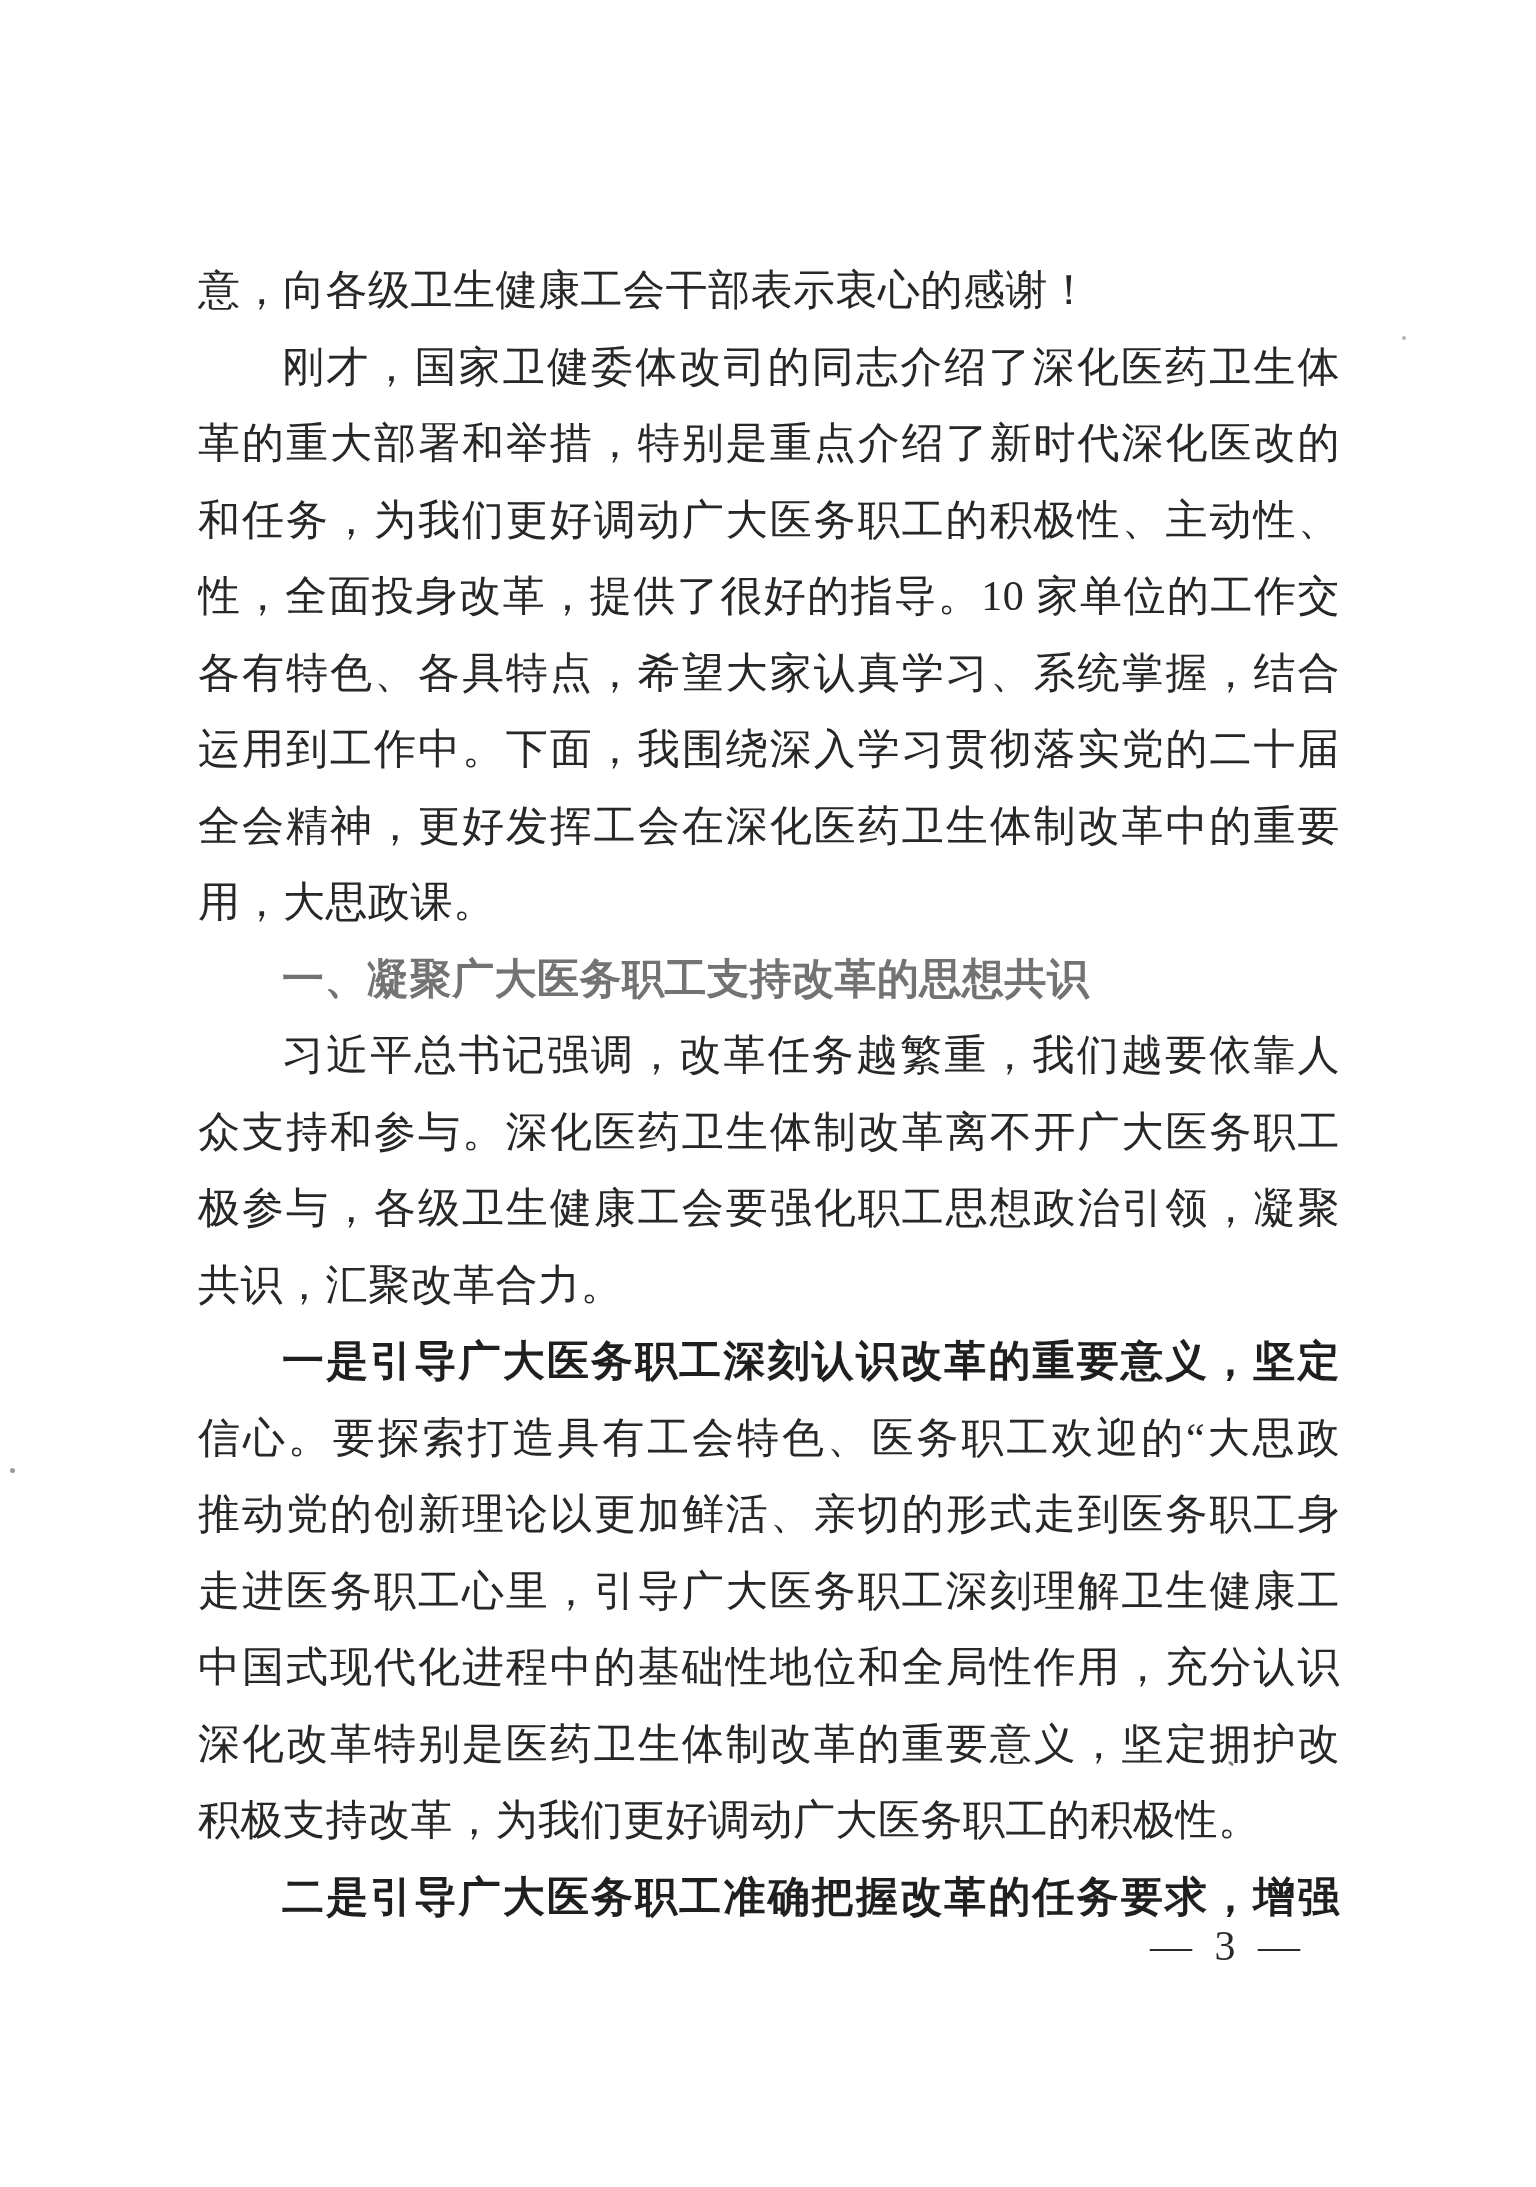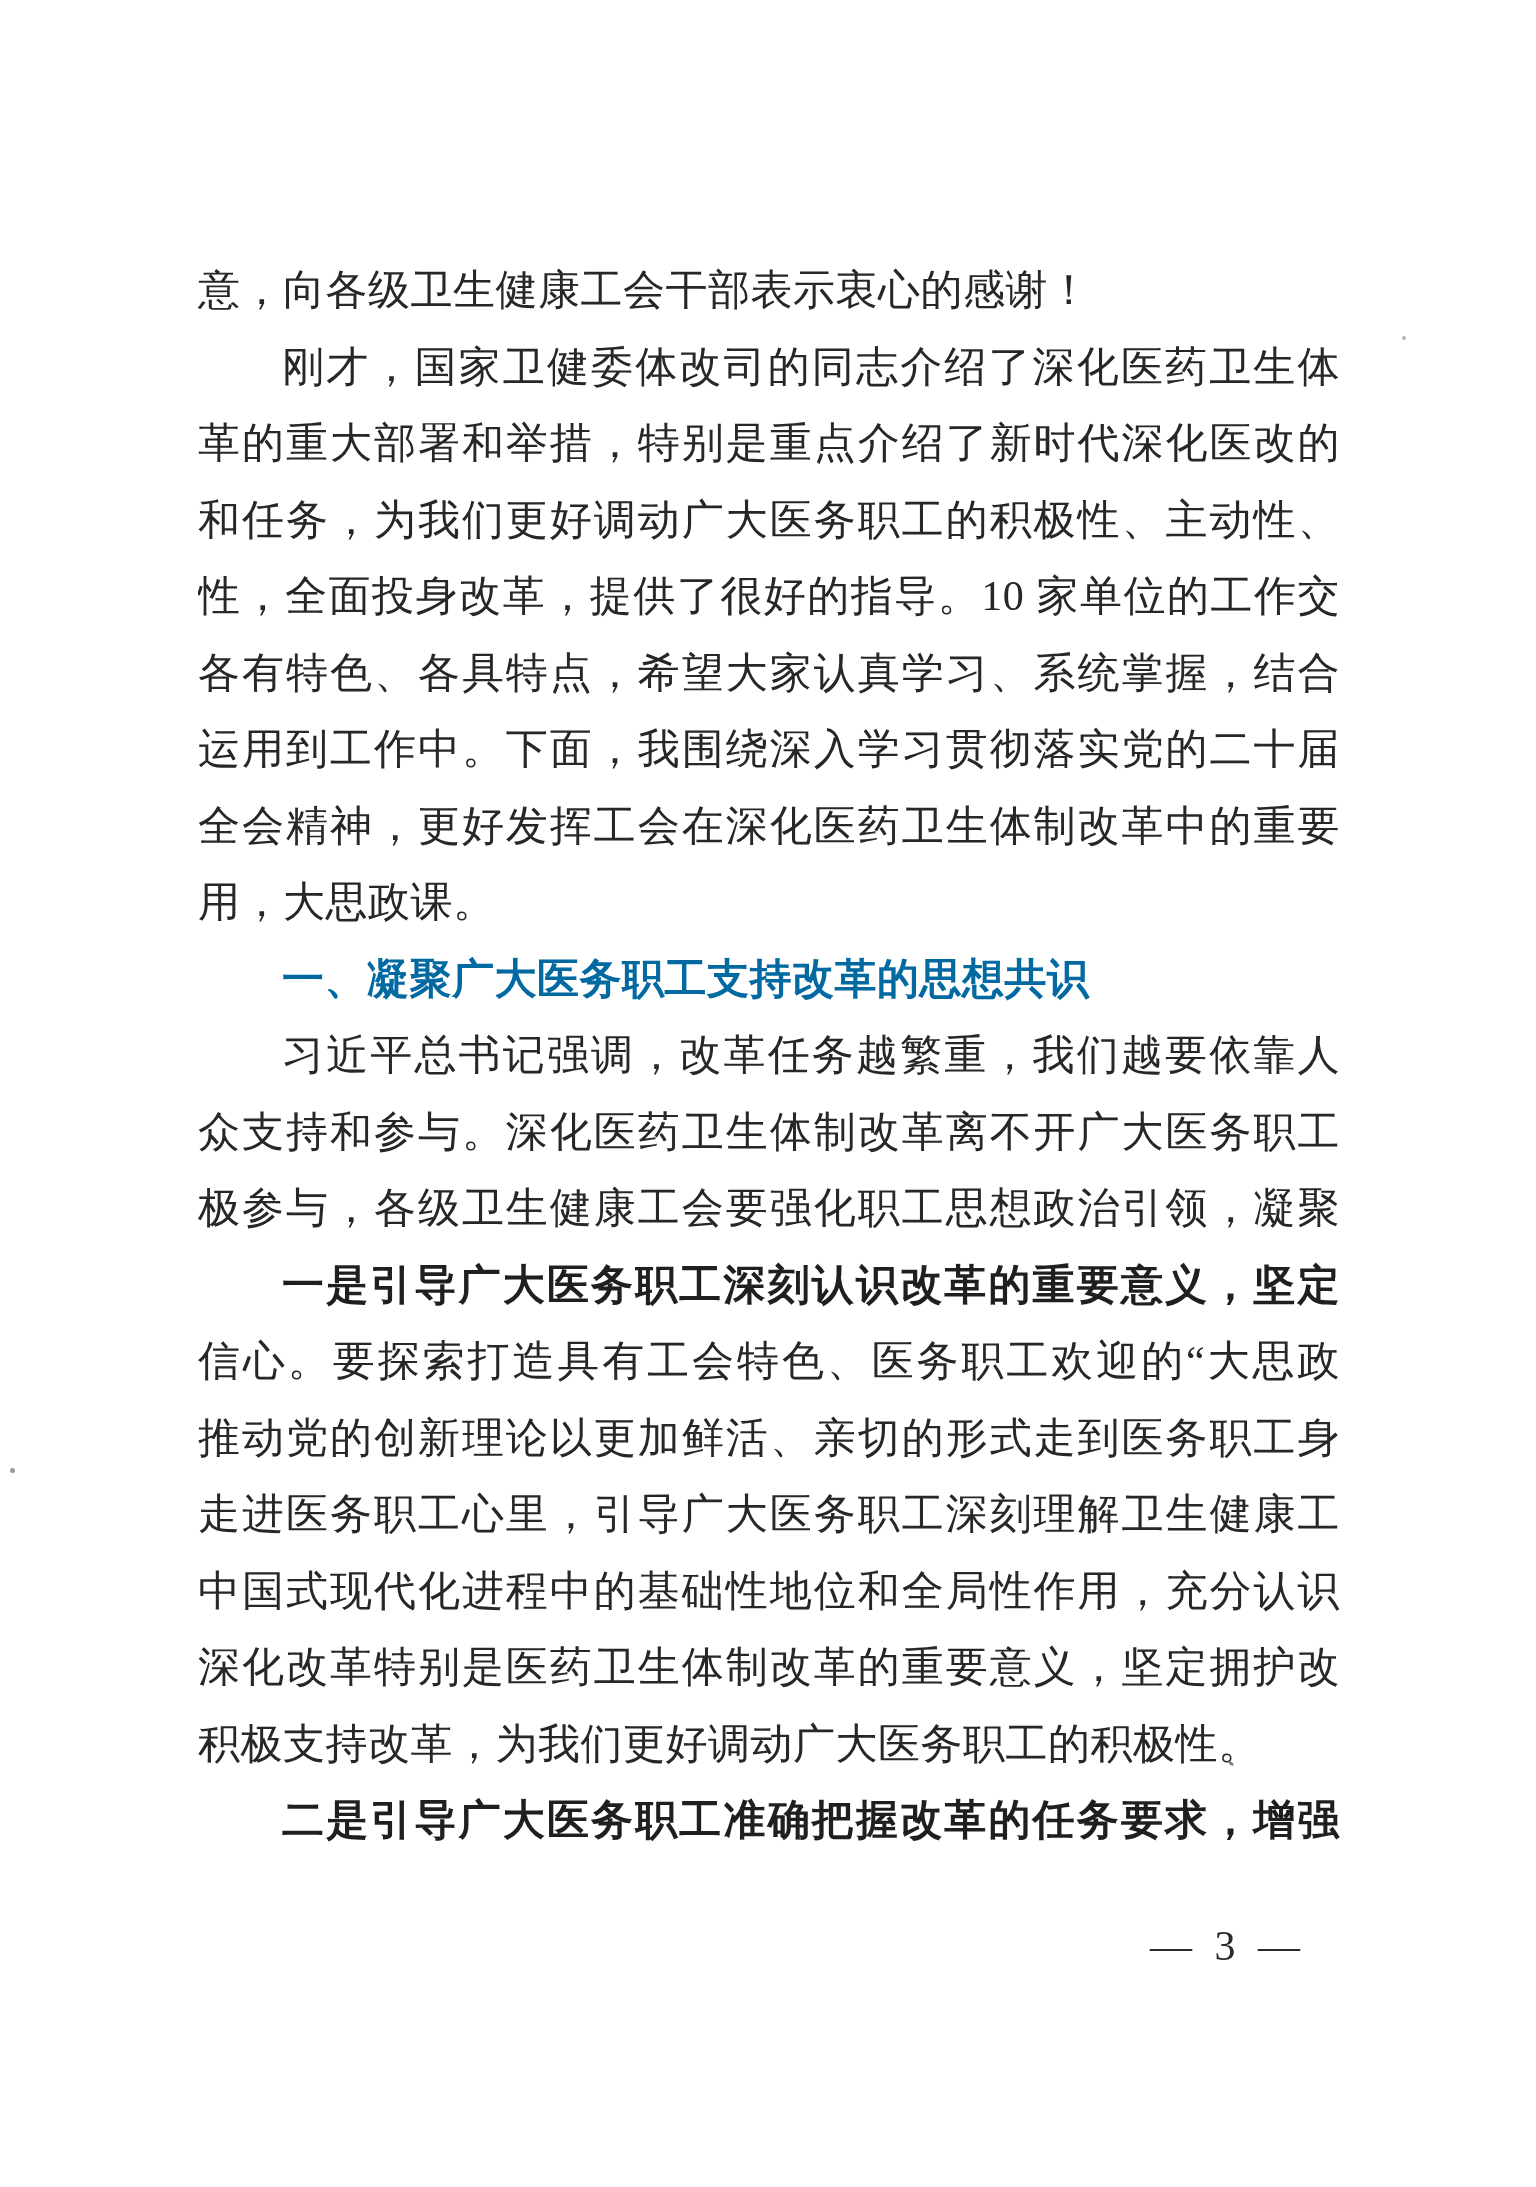--- a/index.html
+++ b/index.html
@@ -37,21 +37,21 @@
     text-align: justify;
     text-align-last: justify;
     overflow: hidden;
   }
   .line.indent {
     text-indent: 2em;
   }
   .line.heading {
     font-family: "Liberation Sans", "DejaVu Sans", sans-serif;
     font-weight: 700;
-    color: #0369a1;
+    color: #737373;
   }
   .line.em {
     font-weight: 700;
     color: #1f1f1f;
   }
   .page-number {
     position: absolute;
     left: 1150px;
     top: 1916px;
     height: 60px;
@@ -82,20 +82,21 @@
       <div class="line full">和任务，为我们更好调动广大医务职工的积极性、主动性、创造</div>
       <div class="line full">性，全面投身改革，提供了很好的指导。10 家单位的工作交流，</div>
       <div class="line full">各有特色、各具特点，希望大家认真学习、系统掌握，结合实际</div>
       <div class="line full">运用到工作中。下面，我围绕深入学习贯彻落实党的二十届三中</div>
       <div class="line full">全会精神，更好发挥工会在深化医药卫生体制改革中的重要作</div>
       <div class="line">用，大思政课。</div>
       <div class="line indent heading">一、凝聚广大医务职工支持改革的思想共识</div>
       <div class="line indent full">习近平总书记强调，改革任务越繁重，我们越要依靠人民群</div>
       <div class="line full">众支持和参与。深化医药卫生体制改革离不开广大医务职工的积</div>
       <div class="line full">极参与，各级卫生健康工会要强化职工思想政治引领，凝聚改革</div>
+      <div class="line">共识，汇聚改革合力。</div>
       <div class="line indent full em">一是引导广大医务职工深刻认识改革的重要意义，坚定改革</div>
       <div class="line full">信心。要探索打造具有工会特色、医务职工欢迎的“大思政课”，</div>
       <div class="line full">推动党的创新理论以更加鲜活、亲切的形式走到医务职工身边、</div>
       <div class="line full">走进医务职工心里，引导广大医务职工深刻理解卫生健康工作在</div>
       <div class="line full">中国式现代化进程中的基础性地位和全局性作用，充分认识全面</div>
       <div class="line full">深化改革特别是医药卫生体制改革的重要意义，坚定拥护改革、</div>
       <div class="line">积极支持改革，为我们更好调动广大医务职工的积极性。</div>
       <div class="line indent full em">二是引导广大医务职工准确把握改革的任务要求，增强改革</div>
     </div>
   <div class="page-number">— 3 —</div>

